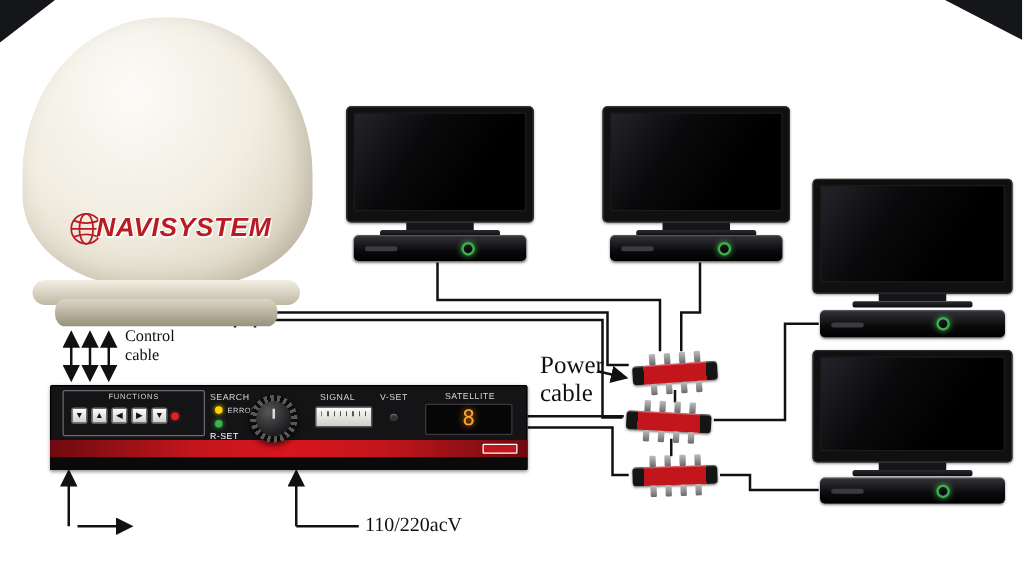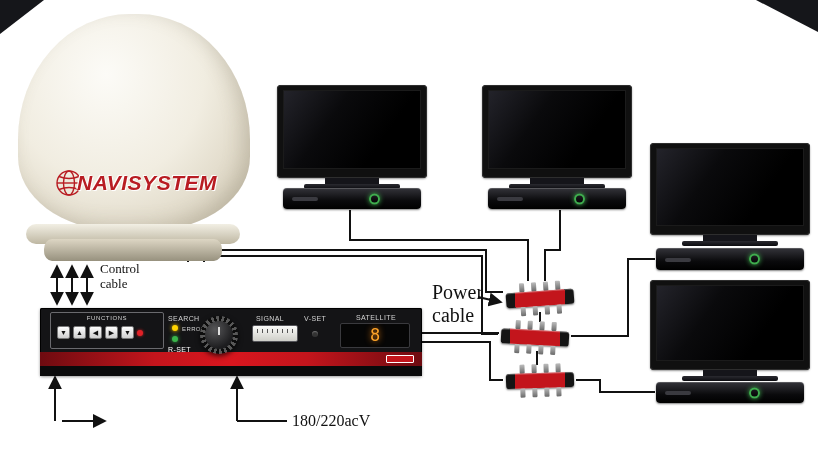--- a/index.html
+++ b/index.html
@@ -296,15 +296,15 @@
   <div class="callout" style="left:100px;top:262px;font-size:13px;line-height:1.15">
     <span class="line">Control</span>
     <span class="line">cable</span>
   </div>
 
   <div class="callout" style="left:432px;top:281px;font-size:20px;line-height:1.15">
     <span class="line">Power</span>
     <span class="line">cable</span>
   </div>
 
-  <div class="callout" style="left:292px;top:412px;font-size:16px">180/220acV</div>
+  <div class="callout" style="left:292px;top:412px;font-size:16px">110/220acV</div>
 
 </div>
 
 </body></html>

